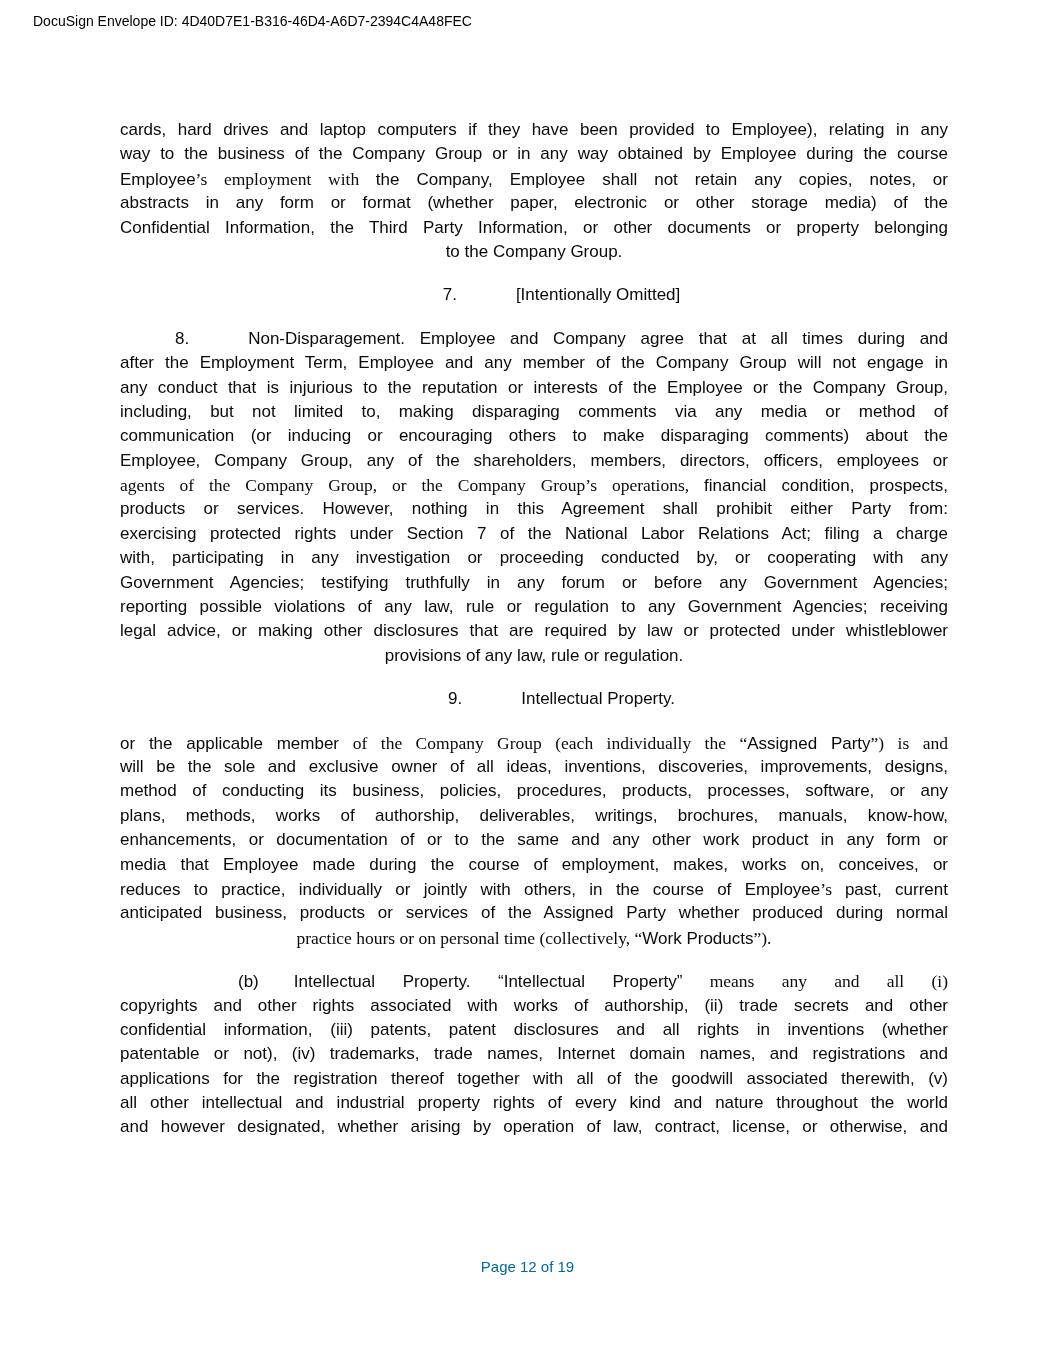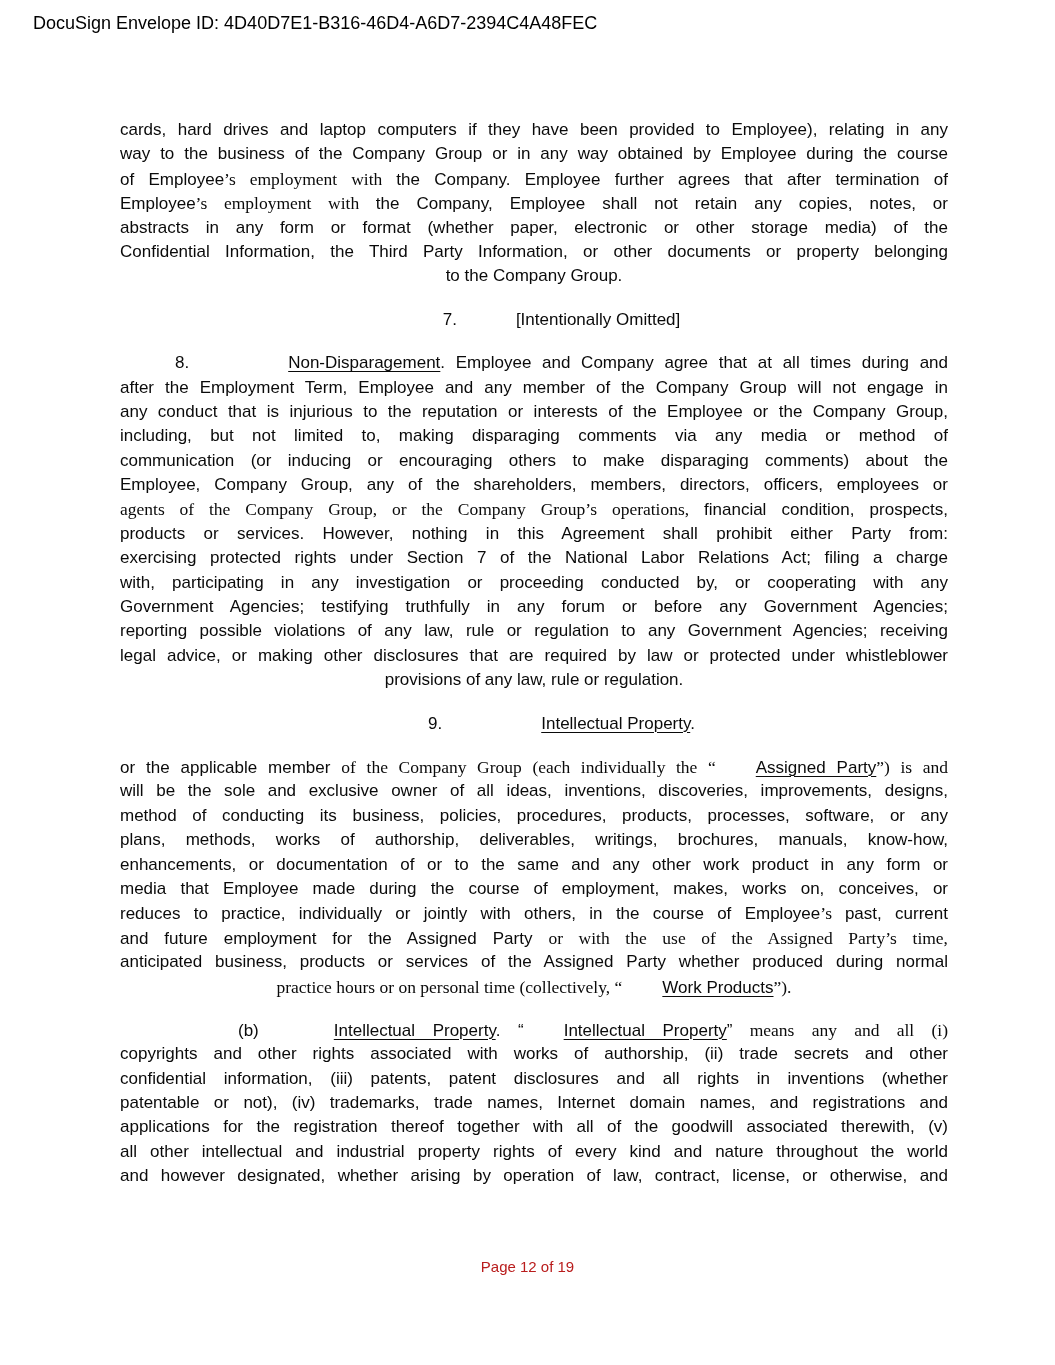--- a/index.html
+++ b/index.html
@@ -11,21 +11,21 @@
     background: #ffffff;
     margin: 0 auto;
     overflow: hidden;
     color: #0a0a0a;
   }
   #envelope-id {
     position: absolute;
     left: 33px;
     top: 13px;
     font-family: "Liberation Sans", sans-serif;
-    font-size: 18px;
+    font-size: 14px;
     color: #000000;
     white-space: nowrap;
   }
   #doc-body {
     position: absolute;
     left: 120px;
     top: 118px;
     width: 828px;
     font-family: "Liberation Sans", sans-serif;
     font-size: 17px;
@@ -38,43 +38,42 @@
     height: 24.4px;
     overflow: hidden;
     text-align: center;
   }
   .line.just {
     text-align: justify;
     text-align-last: justify;
   }
   .gap { display: inline-block; height: 1px; }
   .serif { font-family: "Liberation Serif", serif; font-size: 17.5px; }
-  .u { text-decoration: underline; text-underline-offset: 2.5px; text-decoration-thickness: 1.3px; margin-left: 40px; }
+  .u { text-underline-offset: 2.5px; text-decoration-thickness: 1.3px; }
   #page-footer {
     position: absolute;
     left: 0;
     top: 1258px;
     width: 100%;
     text-align: center;
     font-family: "Liberation Sans", sans-serif;
     font-size: 15px;
-    color: #b91c1c;
+    color: #0369a1;
   }
 </style>
 </head>
 <body>
 
 <div id="page">
   <div id="envelope-id">DocuSign Envelope ID: 4D40D7E1-B316-46D4-A6D7-2394C4A48FEC</div>
 
   <div id="doc-body">
       <div class="para">
         <div class="line just"><span>cards, hard drives and laptop computers if they have been provided to Employee), relating in any</span></div>
         <div class="line just"><span>way to the business of the Company Group or in any way obtained by Employee during the course</span></div>
-        <div class="line just"><span>of Employee</span><span class="serif">’s employment with </span><span>the Company. Employee further agrees that after termination of</span></div>
         <div class="line just"><span>Employee</span><span class="serif">’s employment with </span><span>the Company, Employee shall not retain any copies, notes, or</span></div>
         <div class="line just"><span>abstracts in any form or format (whether paper, electronic or other storage media) of the</span></div>
         <div class="line just"><span>Confidential Information, the Third Party Information, or other documents or property belonging</span></div>
         <div class="line"><span>to the Company Group.</span></div>
       </div>
       <div class="para">
         <div class="line"><span class="gap" style="width: 55px;"></span><span>7.</span><span class="gap" style="width: 59px;"></span><span>[Intentionally Omitted]</span></div>
       </div>
       <div class="para">
         <div class="line just"><span class="gap" style="width: 55px;"></span><span>8.</span><span class="gap" style="width: 59px;"></span><span class="u">Non-Disparagement</span><span>. Employee and Company agree that at all times during and</span></div>
@@ -96,21 +95,20 @@
         <div class="line"><span class="gap" style="width: 55px;"></span><span>9.</span><span class="gap" style="width: 59px;"></span><span class="u">Intellectual Property</span><span>.</span></div>
       </div>
       <div class="para">
         <div class="line just"><span>or the applicable member </span><span class="serif">of the Company Group (each individually the “</span><span class="u">Assigned Party</span><span class="serif">”) is and</span></div>
         <div class="line just"><span>will be the sole and exclusive owner of all ideas, inventions, discoveries, improvements, designs,</span></div>
         <div class="line just"><span>method of conducting its business, policies, procedures, products, processes, software, or any</span></div>
         <div class="line just"><span>plans, methods, works of authorship, deliverables, writings, brochures, manuals, know-how,</span></div>
         <div class="line just"><span>enhancements, or documentation of or to the same and any other work product in any form or</span></div>
         <div class="line just"><span>media that Employee made during the course of employment, makes, works on, conceives, or</span></div>
         <div class="line just"><span>reduces to practice, individually or jointly with others, in the course of Employee</span><span class="serif">’s </span><span>past, current</span></div>
-        <div class="line just"><span>and future employment for the Assigned Party </span><span class="serif">or with the use of the Assigned Party’s time,</span></div>
         <div class="line just"><span>anticipated business, products or services of the Assigned Party whether produced during normal</span></div>
         <div class="line"><span class="serif">practice hours or on personal time (collectively, “</span><span class="u">Work Products</span><span class="serif">”).</span></div>
       </div>
       <div class="para">
         <div class="line just"><span class="gap" style="width: 118px;"></span><span>(b)</span><span class="gap" style="width: 35px;"></span><span class="u">Intellectual Property</span><span>. “</span><span class="u">Intellectual Property</span><span>”</span><span class="serif"> means any and all (i)</span></div>
         <div class="line just"><span>copyrights and other rights associated with works of authorship, (ii) trade secrets and other</span></div>
         <div class="line just"><span>confidential information, (iii) patents, patent disclosures and all rights in inventions (whether</span></div>
         <div class="line just"><span>patentable or not), (iv) trademarks, trade names, Internet domain names, and registrations and</span></div>
         <div class="line just"><span>applications for the registration thereof together with all of the goodwill associated therewith, (v)</span></div>
         <div class="line just"><span>all other intellectual and industrial property rights of every kind and nature throughout the world</span></div>

